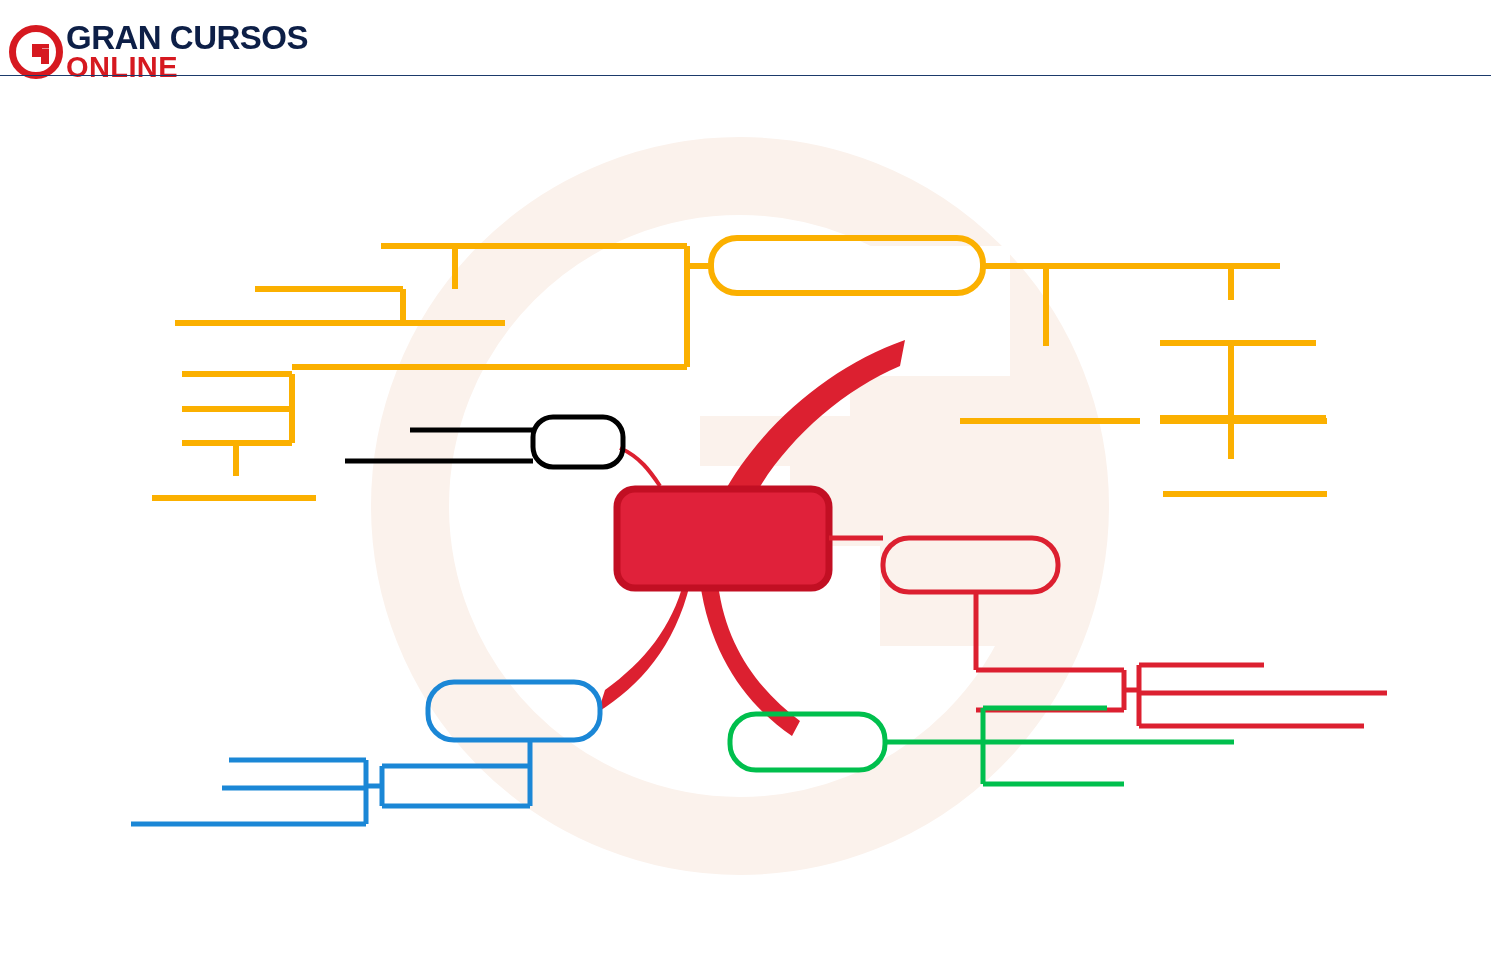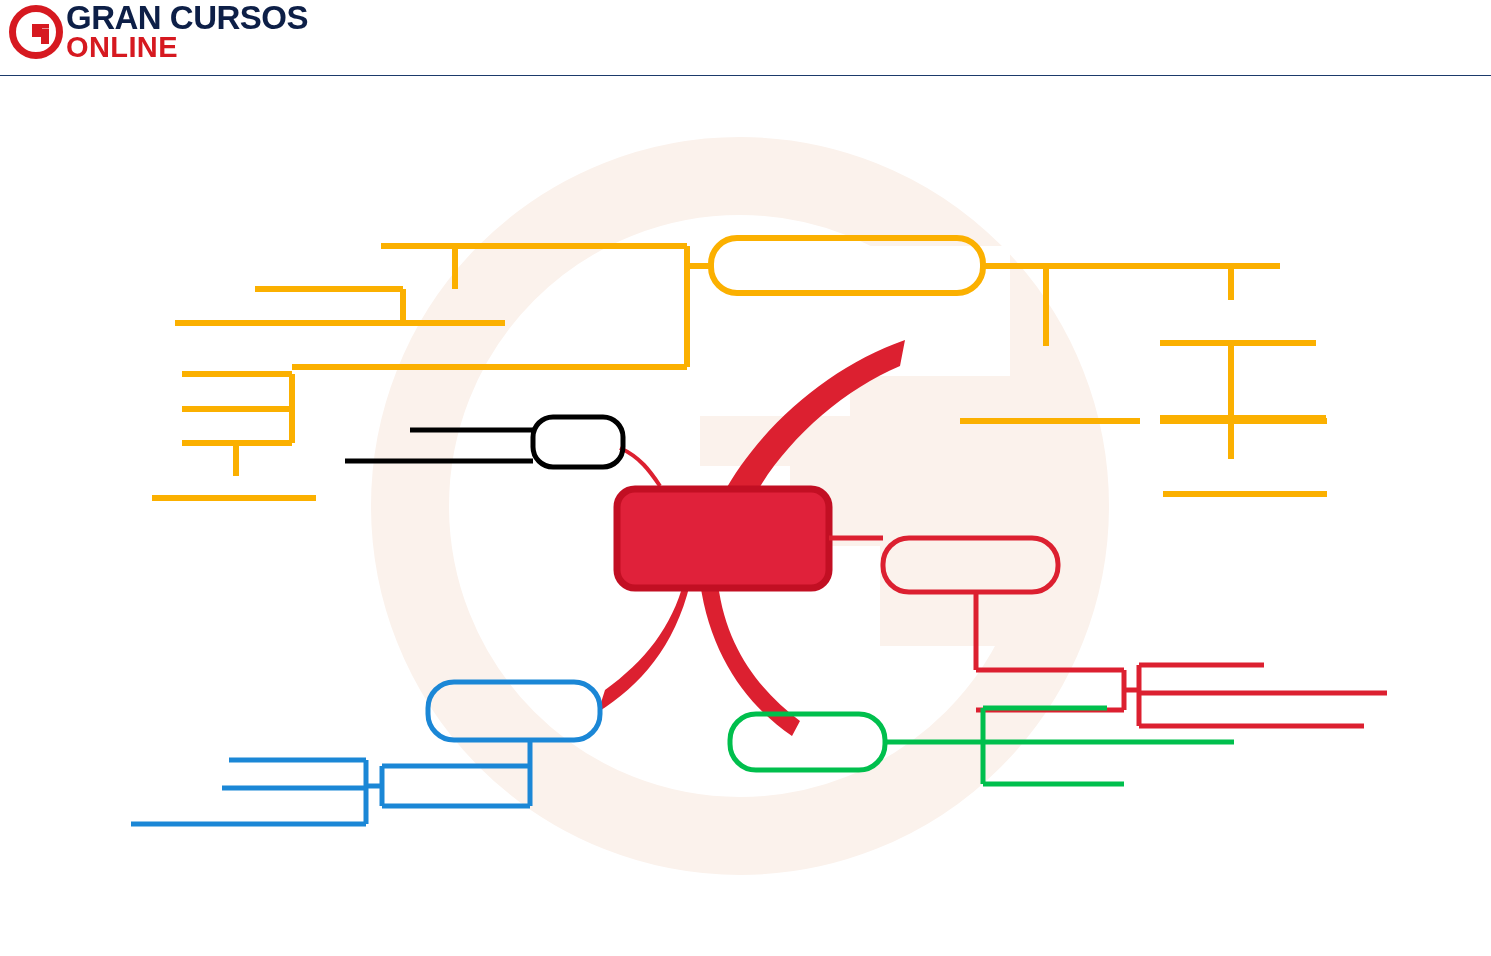--- a/index.html
+++ b/index.html
@@ -18,21 +18,21 @@
   
   #header {
     position: absolute;
     left: 0; top: 0;
     width: 1491px;
     height: 76px;
     background: #ffffff;
   }
   #brand-logo {
     position: absolute;
-    left: 8px; top: 0;
+    left: 8px; top: 20px;
     height: 64px;
     display: flex;
     align-items: center;
     justify-content: space-between;
   }
   #logo-mark {
     width: 56px;
     height: 56px;
     flex: 0 0 auto;
     margin-right: 4px;

